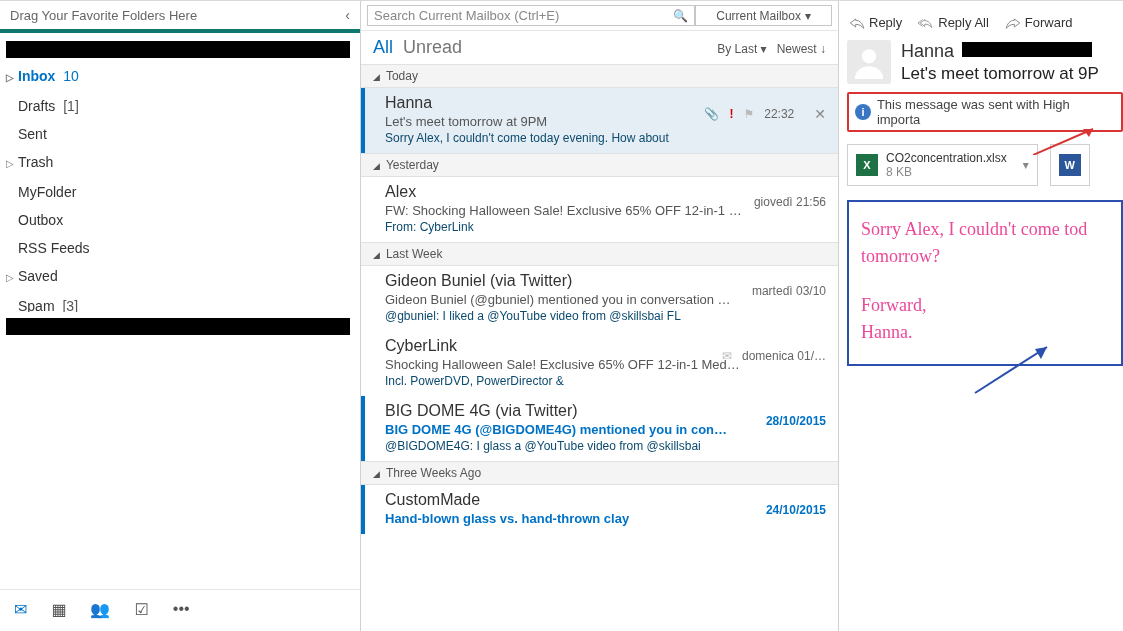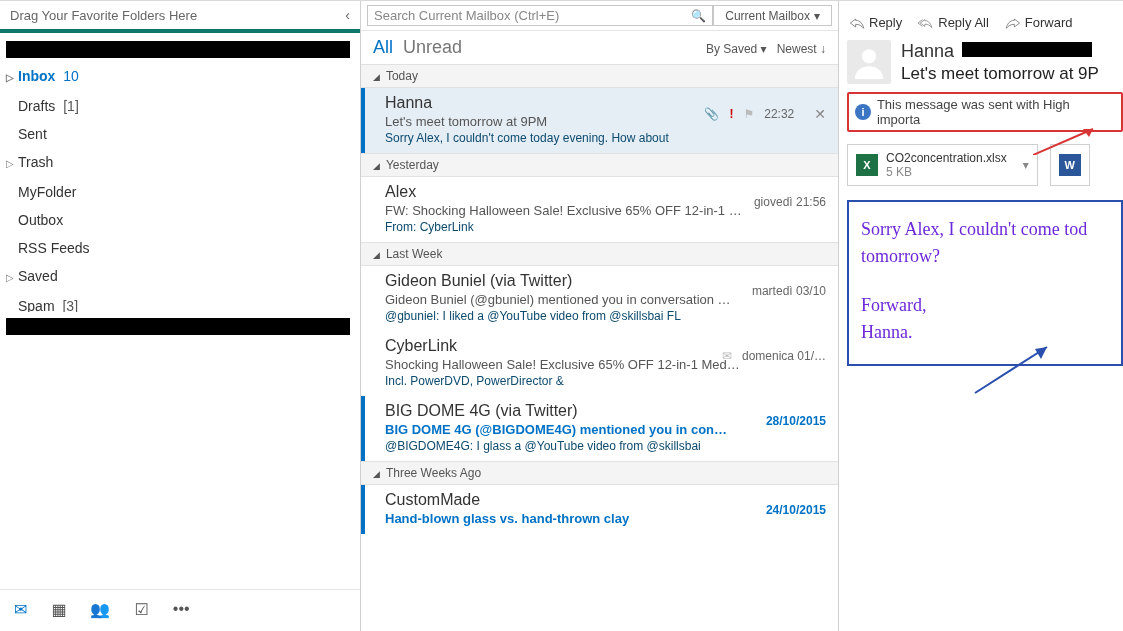--- a/index.html
+++ b/index.html
@@ -19,21 +19,21 @@
   .folder-numg { color:#555; margin-left:4px; }
   .bottom-bar { display:flex; gap:24px; padding:10px 14px 12px 14px; border-top:1px solid #e5e5e5; color:#555; }
   .bottom-bar span { font-size:16px; cursor:pointer; }
   .mail-ico { color:#0072c6; }
 
   
   .middle { width:478px; border-right:1px solid #d0d0d0; display:flex; flex-direction:column; }
   .search-row { display:flex; padding:4px 6px; border-bottom:1px solid #e5e5e5; }
   .search-box { flex:1; display:flex; align-items:center; border:1px solid #c7c7c7; padding:2px 6px; color:#888; background:#fff; }
   .search-box span:last-child { font-size:12px; }
-  .scope-btn { border:1px solid #c7c7c7; padding:2px 11px; font-size:12px; color:#555; display:flex; align-items:center; gap:4px; cursor:pointer; }
+  .scope-btn { border:1px solid #c7c7c7; padding:2px 20px; font-size:12px; color:#555; display:flex; align-items:center; gap:4px; cursor:pointer; }
   .filter-row { display:flex; align-items:baseline; padding:6px 12px; gap:10px; }
   .tab-all { font-size:18px; color:#0072c6; font-weight:400; cursor:pointer; }
   .tab-unread { font-size:18px; color:#777; font-weight:300; cursor:pointer; }
   .spacer { flex:1; }
   .sorter { font-size:12px; color:#555; cursor:pointer; }
   .msg-list { flex:1; overflow:auto; }
   .group-hdr { background:#f4f4f4; padding:4px 12px; font-size:12px; color:#555; border-top:1px solid #e1e1e1; border-bottom:1px solid #e1e1e1; cursor:pointer; }
   .group-hdr::before { content:"◢"; font-size:9px; margin-right:6px; color:#555; }
   .msg { padding:6px 12px 8px 24px; cursor:pointer; position:relative; }
   .msg .from { font-size:16px; color:#333; }
@@ -60,21 +60,21 @@
   .sender-name { font-size:18px; color:#333; }
   .sender-email { display:inline-block; background:#000; color:#000; font-size:13px; height:15px; width:130px; margin-left:4px; vertical-align:baseline; }
   .subject-big { font-size:17px; color:#222; margin-top:2px; }
   .info-bar { margin-top:8px; border:2px solid #d93434; border-radius:2px; padding:3px 6px; font-size:13px; color:#444; display:flex; align-items:center; gap:6px; }
   .info-bar .i { width:16px; height:16px; border-radius:50%; background:#3a76c4; color:#fff; font-size:11px; display:flex; align-items:center; justify-content:center; font-weight:bold; }
   .attach-row { margin-top:12px; display:flex; gap:12px; }
   .attach-card { border:1px solid #cfcfcf; padding:6px 8px; display:flex; align-items:center; gap:8px; font-size:12px; }
   .attach-card .ficon { width:22px; height:22px; display:flex; align-items:center; justify-content:center; font-size:11px; font-weight:bold; color:#fff; }
   .ficon.xl { background:#1e7145; }
   .ficon.wd { background:#2b579a; }
-  .body-box { margin-top:14px; border:2px solid #2a4fae; padding:14px 12px 18px 12px; font-family:"Times New Roman",serif; font-size:18px; color:#6d28d9; line-height:1.5; position:relative; }
+  .body-box { margin-top:14px; border:2px solid #2a4fae; padding:14px 12px 18px 12px; font-family:"Times New Roman",serif; font-size:18px; color:#ec4899; line-height:1.5; position:relative; }
   .arrow-red { position:absolute; right:20px; top:124px; width:70px; height:30px; }
   .arrow-blue { position:absolute; right:66px; top:340px; width:90px; height:60px; }
 </style>
 </head>
 <body>
 
 <div class="app">
 
   <div class="folders">
     <div class="fav-bar">
@@ -112,21 +112,21 @@
       </div>
       <div class="scope-btn">
         <span>Current Mailbox</span>
           <span>▾</span>
       </div>
     </div>
     <div class="filter-row">
       <span class="tab-all">All</span>
       <span class="tab-unread">Unread</span>
       <span class="spacer"></span>
-      <span class="sorter">By Saved ▾</span>
+      <span class="sorter">By Last ▾</span>
       <span class="sorter">Newest ↓</span>
     </div>
     <div class="msg-list" id="msg-list">
         <div class="group-hdr">Today</div>
         <div class="msg selected">
           <div class="from">Hanna</div>
           <div class="subj">Let's meet tomorrow at 9PM</div>
           <div class="prev">Sorry Alex, I couldn't come today evening. How about</div>
           <div class="meta">
             <span class="attach-ico">📎</span>
@@ -220,21 +220,21 @@
     </div>
     <div class="info-bar">
       <span class="i">i</span>
       <span>This message was sent with High importa</span>
     </div>
     <div class="attach-row">
       <div class="attach-card">
         <span class="ficon xl">X</span>
         <div>
           <div>CO2concentration.xlsx</div>
-          <div style="color:#888">5 KB</div>
+          <div style="color:#888">8 KB</div>
         </div>
         <span style="color:#888;margin-left:8px">▾</span>
       </div>
       <div class="attach-card">
         <span class="ficon wd">W</span>
       </div>
     </div>
     <div class="body-box">
       <div>Sorry Alex, I couldn't come tod</div>
       <div>tomorrow?</div>

